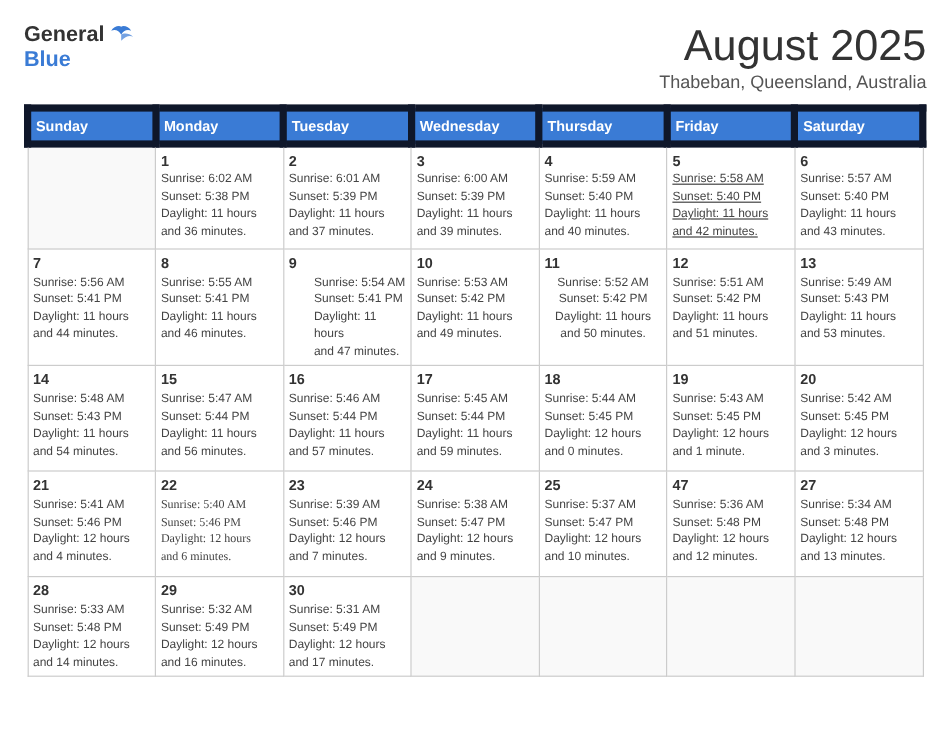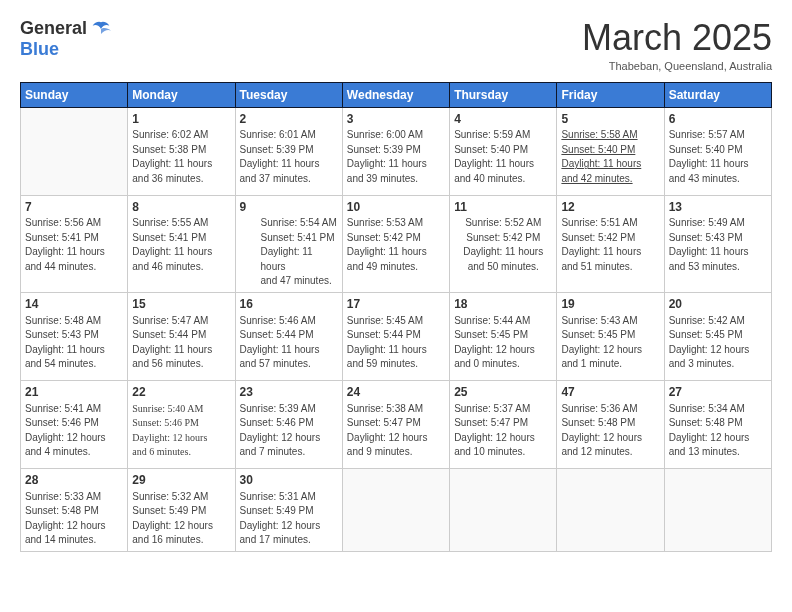--- a/index.html
+++ b/index.html
@@ -51,39 +51,39 @@
     .title-area {
       text-align: right;
     }
     .month-title {
       font-size: 36px;
       font-weight: normal;
       color: #333;
       line-height: 1.1;
     }
     .location {
-      font-size: 11px;
+      font-size: 15px;
       color: #555;
       margin-top: 2px;
     }
     .calendar {
       flex: 1;
       border: 1px solid #ccc;
       border-collapse: collapse;
       width: 100%;
       table-layout: fixed;
     }
     .calendar th {
       background: #3a7bd5;
       color: #fff;
       font-size: 12px;
       font-weight: bold;
       padding: 5px 4px;
       text-align: left;
-      border: 1px solid #0f172a;
+      border: 6px solid #0f172a;
     }
     .calendar td {
       border: 1px solid #ccc;
       vertical-align: top;
       padding: 3px 4px;
       font-size: 9.5px;
       color: #333;
       line-height: 1.4;
       height: 88px;
     }
@@ -115,21 +115,21 @@
       <div class="logo">
         <span class="logo-text-general">General</span>
         <svg class="logo-icon" viewBox="0 0 24 20" fill="none">
           <path d="M12 2 C14 0, 20 2, 22 6 C18 4, 14 6, 12 10 C10 6, 6 4, 2 6 C4 2, 10 0, 12 2Z" fill="#3a7bd5"></path>
           <path d="M12 10 C14 8, 20 8, 24 12 C20 10, 16 12, 12 16 C12 12, 12 10, 12 10Z" fill="#3a7bd5" opacity="0.7"></path>
         </svg>
       </div>
       <span class="logo-text-blue">Blue</span>
     </div>
     <div class="title-area">
-      <div class="month-title">March 2025</div>
+      <div class="month-title">August 2025</div>
       <div class="location">Thabeban, Queensland, Australia</div>
     </div>
   </div>
 
   <table class="calendar">
     <thead>
       <tr>
       <th>Sunday</th>
           <th>Monday</th>
           <th>Tuesday</th>

